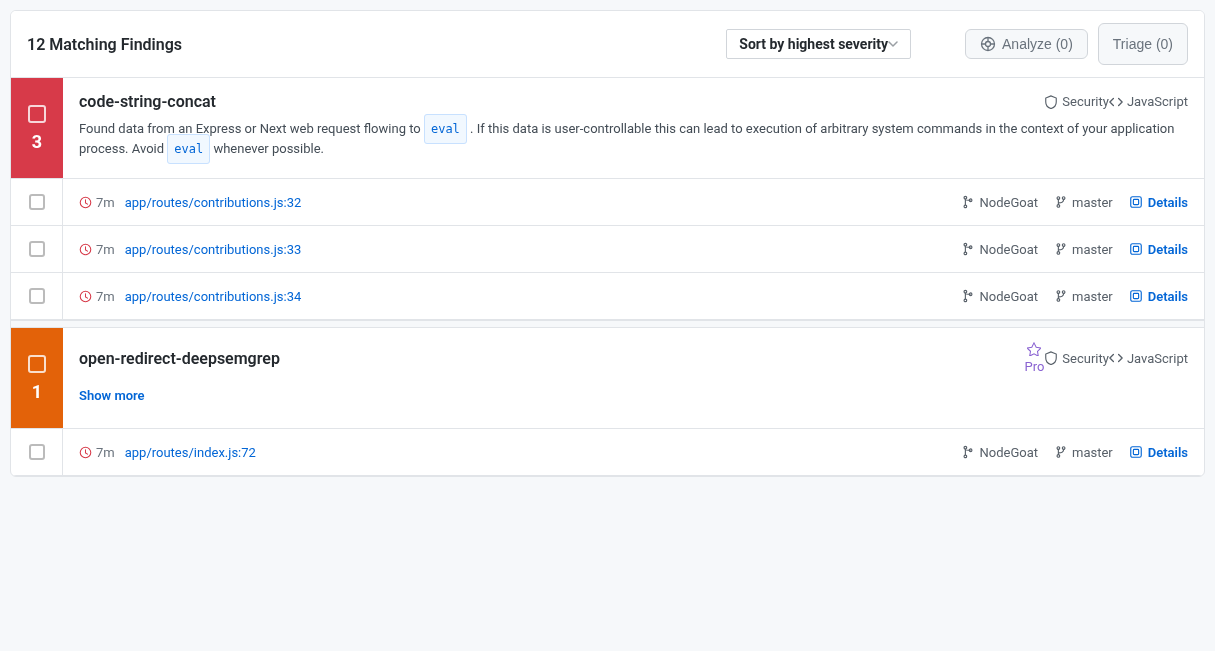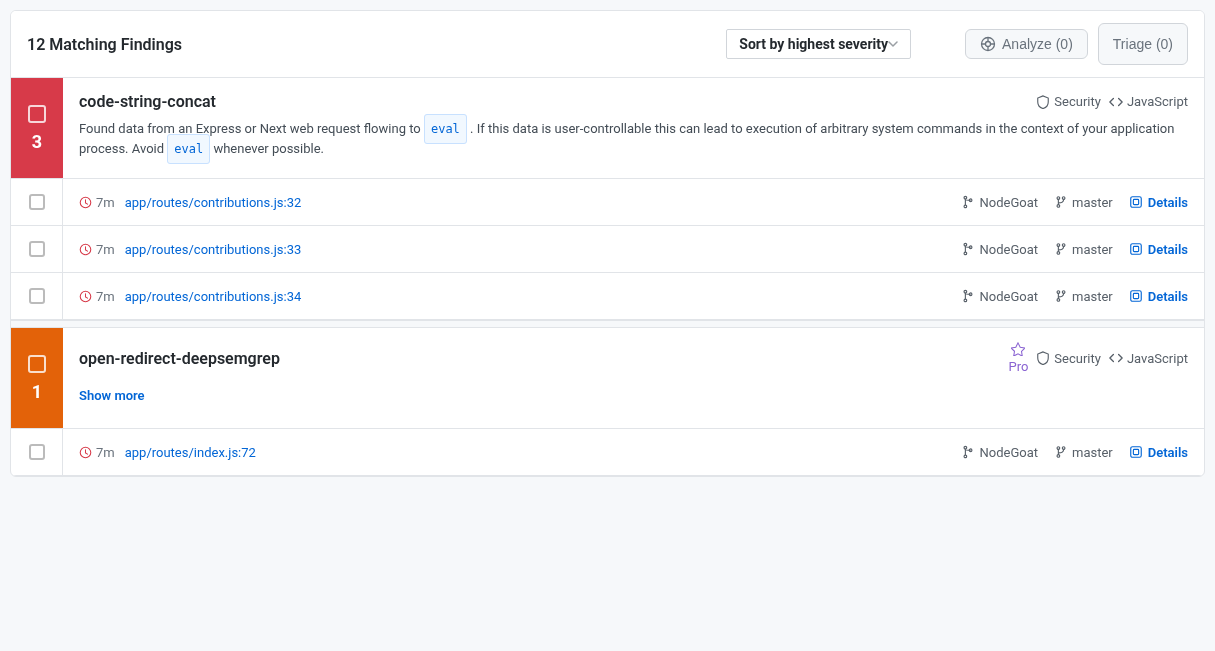--- a/index.html
+++ b/index.html
@@ -116,21 +116,20 @@
       margin-bottom: 8px;
     }
     .finding-name {
       font-size: 16px;
       font-weight: 600;
       color: #24292e;
     }
     .finding-tags {
       display: flex;
       align-items: center;
-      gap: 8px;
     }
     .finding-desc {
       font-size: 13px;
       color: #444d56;
       line-height: 1.5;
     }
     .code-tag {
       background: #f1f8ff;
       border: 1px solid #c8e1ff;
       border-radius: 3px;

